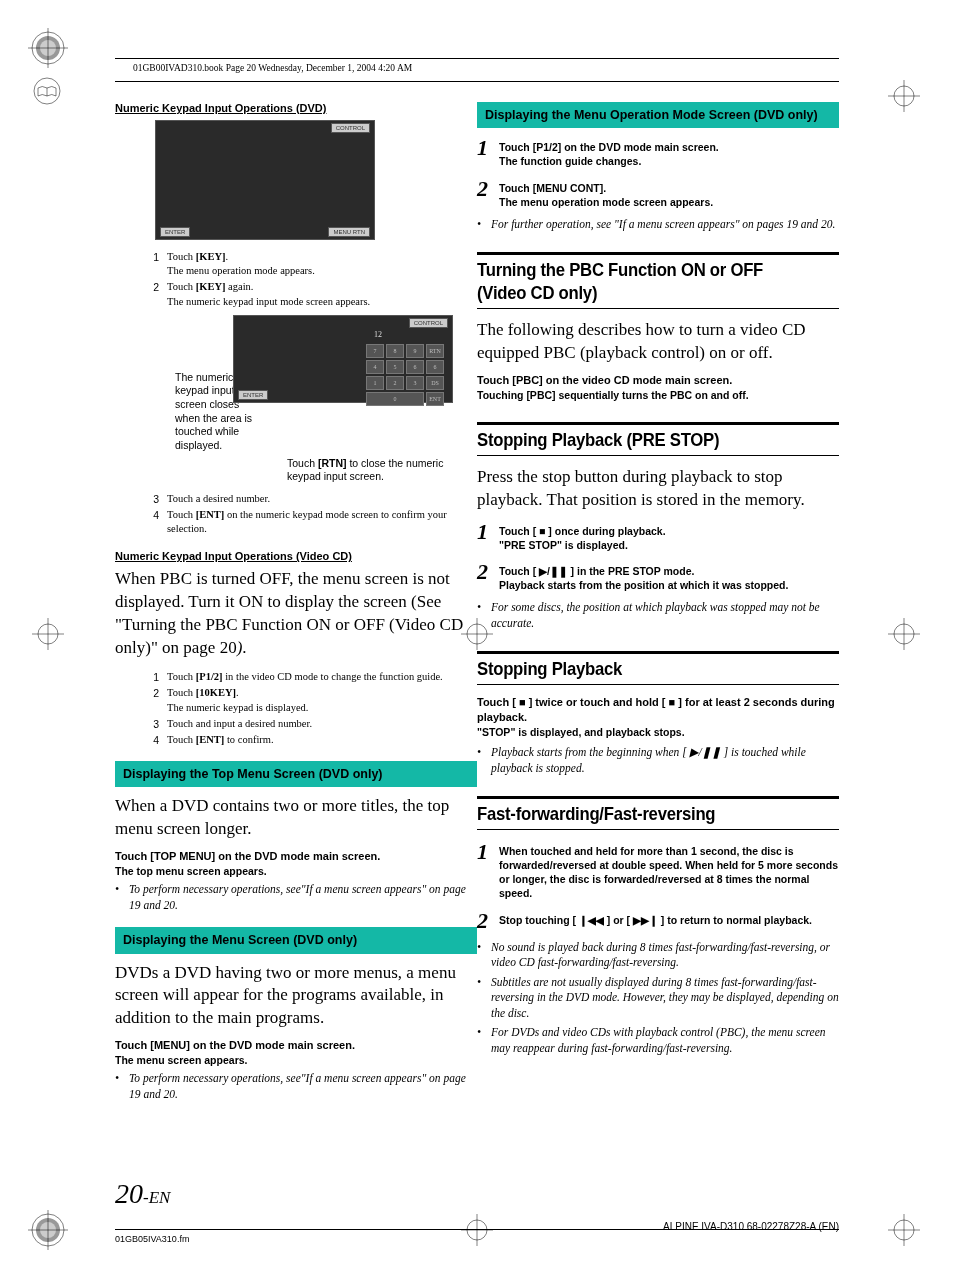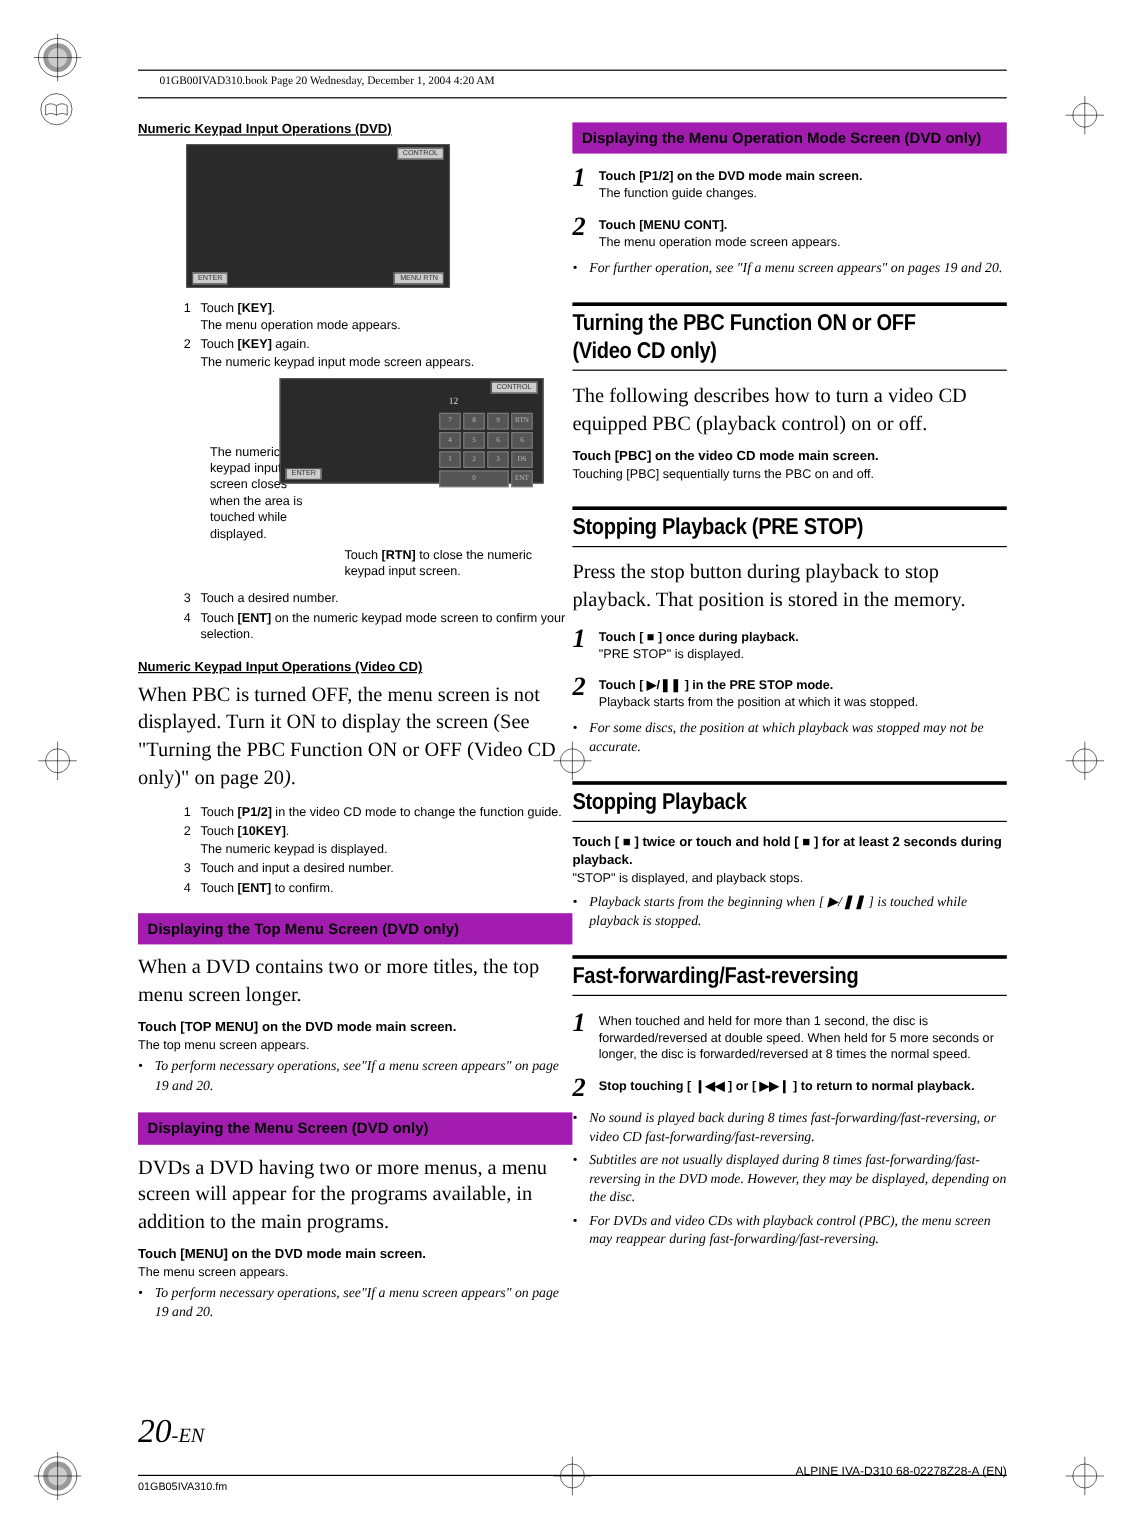--- a/index.html
+++ b/index.html
@@ -89,26 +89,27 @@
     font-family: Arial, Helvetica, sans-serif;
     font-size: 10.5px;
     line-height: 1.35;
   }
   ol.steps > li > .n {
     width: 20px;
     flex-shrink: 0;
     text-align: right;
     padding-right: 8px;
   }
-  ol.steps > li > .b { flex: 1; }
+  ol.steps > li > .b { flex: 1; font-family: Liberation Serif, serif; }
   .steps-wrap { margin-left: 32px; }
   .sub-text {
     font-family: Arial, Helvetica, sans-serif;
     font-size: 10.5px;
     line-height: 1.35;
+    font-weight: bold;
   }
   .callout-left {
     position: absolute;
     left: 60px;
     font-family: Arial, Helvetica, sans-serif;
     font-size: 10.5px;
     line-height: 1.3;
     width: 80px;
   }
   .callout-btm {
@@ -117,21 +118,21 @@
     line-height: 1.3;
     margin-left: 172px;
     margin-bottom: 8px;
   }
   .body-serif {
     font-family: "Times New Roman", serif;
     font-size: 17px;
     line-height: 1.35;
   }
   .gray-head {
-    background: #a21caf;
+    background: #14b8a6;
     font-family: Arial, Helvetica, sans-serif;
     font-weight: bold;
     font-size: 12.5px;
     padding: 5px 8px;
     line-height: 1.3;
     margin: 14px 0 8px 0;
   }
   .bold-instr {
     font-family: Arial, Helvetica, sans-serif;
     font-weight: bold;

